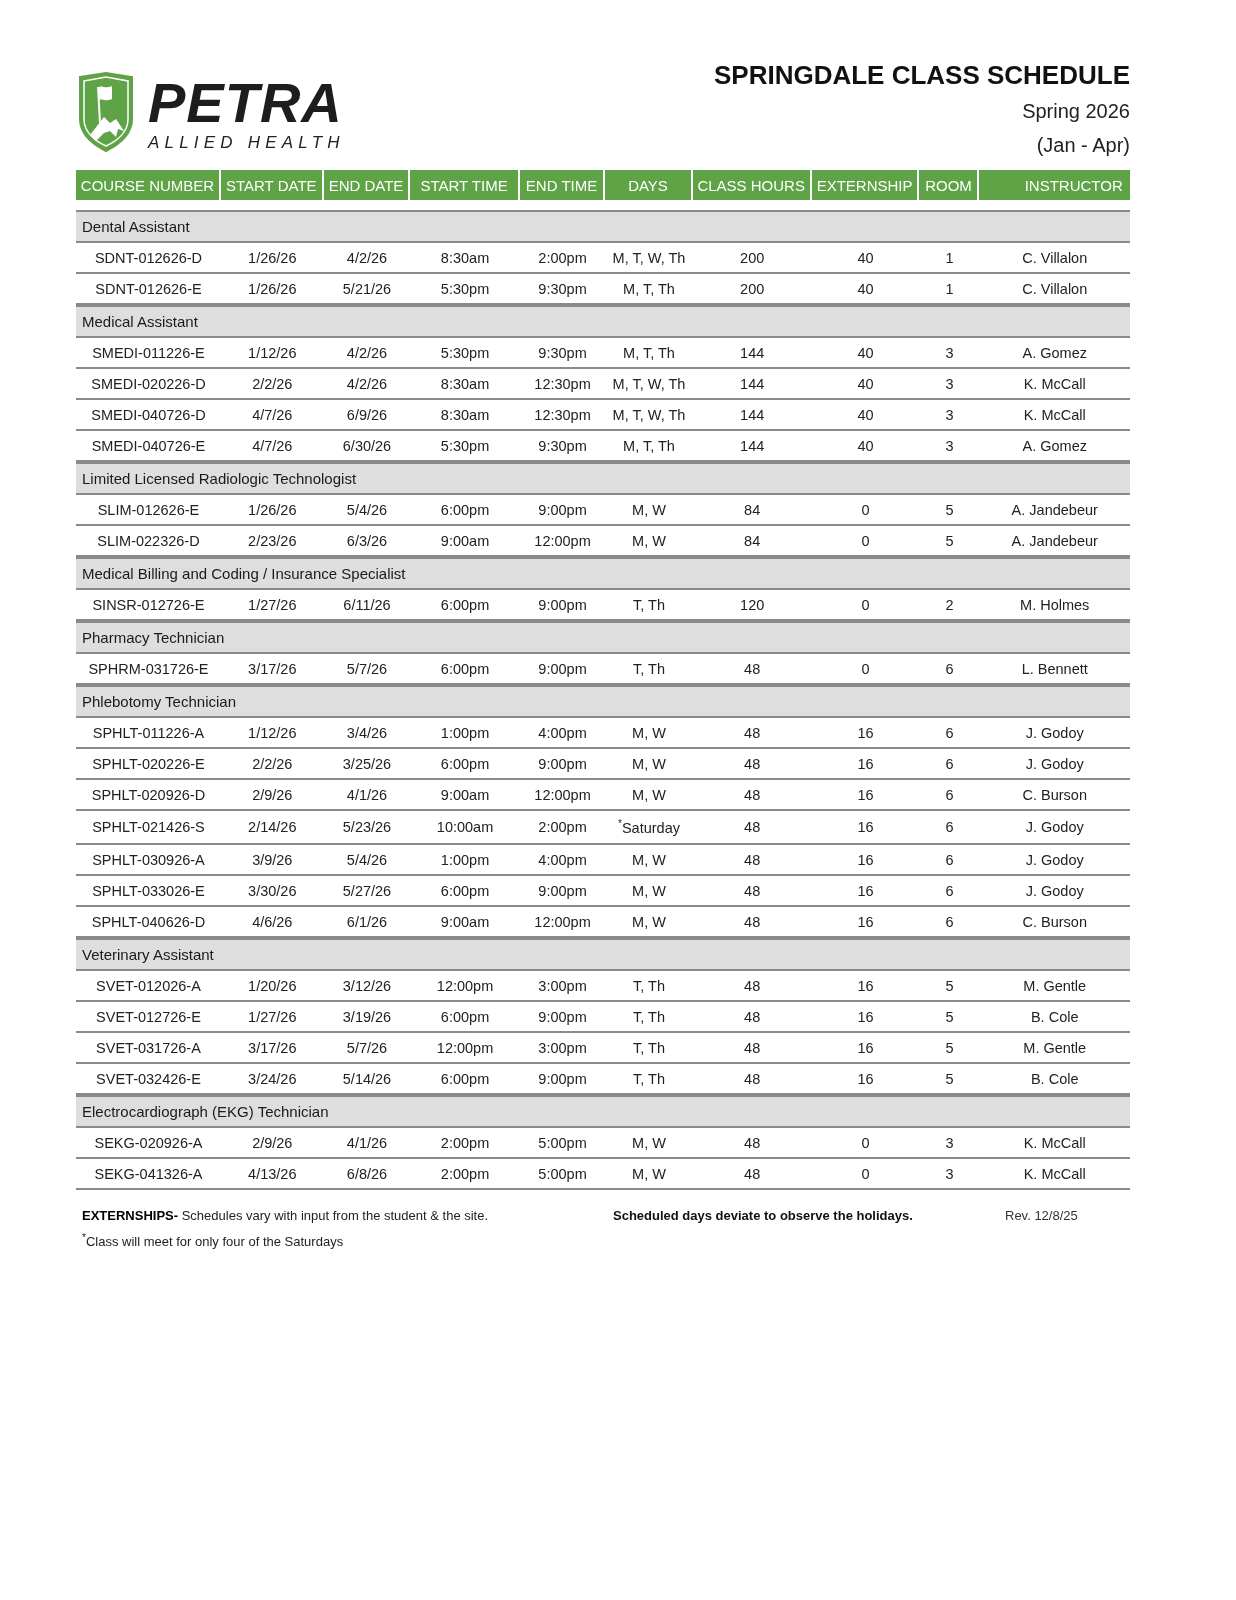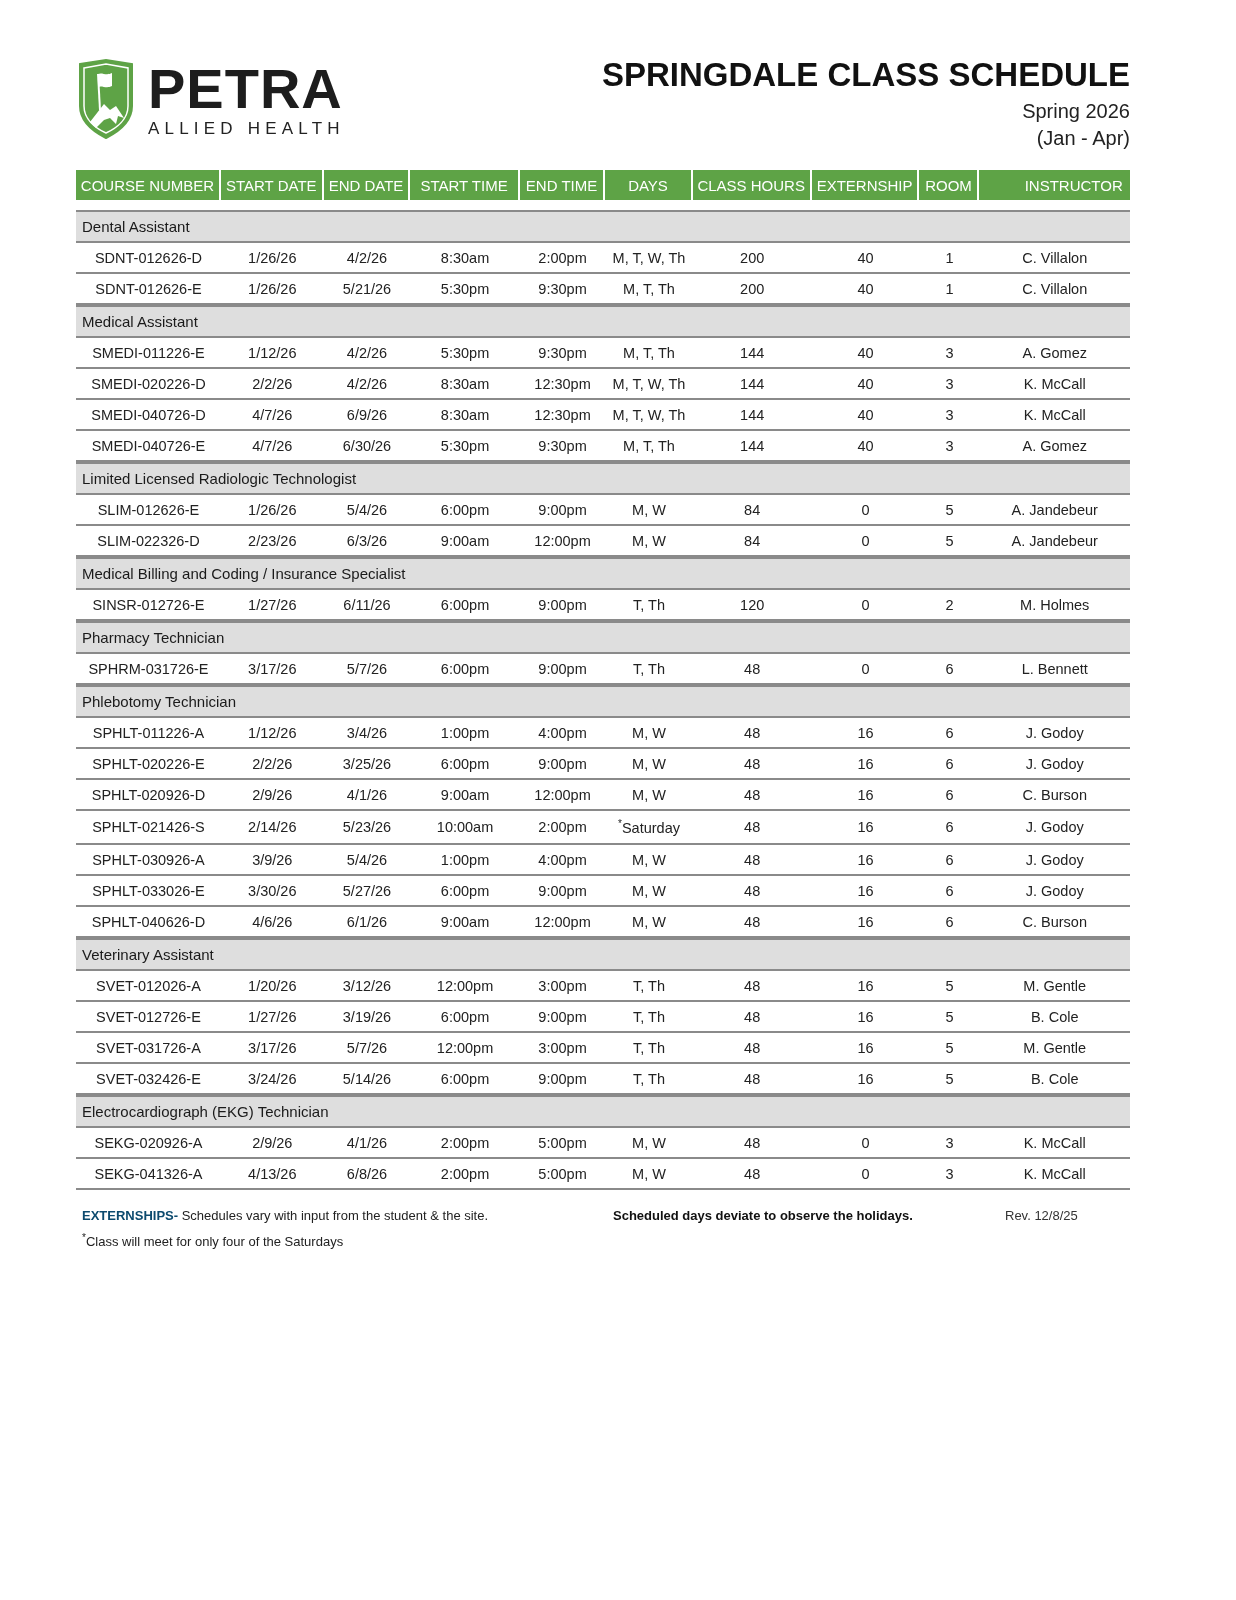--- a/index.html
+++ b/index.html
@@ -1,35 +1,35 @@
 <!DOCTYPE html>
 <html><head>
 <meta charset="utf-8">
 <style>
   html, body { margin: 0; padding: 0; background: #ffffff; }
   body { width: 1236px; height: 1600px; position: relative; font-family: "Liberation Sans", sans-serif; color: #1a1a1a; }
-  .logo { position: absolute; left: 76px; top: 58px; display: flex; align-items: center; }
+  .logo { position: absolute; left: 76px; top: 71px; display: flex; align-items: flex-end; font-style: italic; }
   .shield { width: 60px; height: 82px; }
   .brand { margin-left: 12px; }
   .brand-name { font-family: "Liberation Sans", sans-serif; font-weight: bold; font-size: 56px; letter-spacing: 1px; line-height: 56px; color: #1d1d1d; margin-top: 2px; }
   .brand-sub { font-size: 17px; letter-spacing: 5.2px; line-height: 20px; color: #222; margin-top: 2px; }
   .header-right { position: absolute; right: 106px; top: 60px; text-align: right; }
-  .doc-title { font-weight: bold; font-size: 33px; line-height: 30px; color: #111; }
+  .doc-title { font-weight: bold; font-size: 26px; line-height: 30px; color: #111; }
   .term { font-size: 20px; line-height: 27px; color: #222; margin-top: 8px; }
   table { position: absolute; left: 76px; top: 170px; width: 1054px; border-collapse: separate; border-spacing: 0; }
   th { background: #5ea346; color: #ffffff; font-weight: normal; font-size: 15px; height: 30px; padding: 0; text-align: center; border-right: 2px solid #ffffff; white-space: nowrap; }
   th:last-child { border-right: none; padding-left: 38px; }
   tr.spacer td { height: 10px; padding: 0; border: none; }
   tr.group td { background: #dedede; font-weight: normal; font-size: 15px; text-align: left; padding: 0 6px; height: 29px; border-top: 2px solid #8a8a8a; border-bottom: 2px solid #8a8a8a; }
   tr.row td { font-size: 14.5px; text-align: center; height: 29px; padding: 0; border-bottom: 2px solid #8a8a8a; color: #222; white-space: nowrap; }
   tr.row.tall td { height: 32px; }
   tr.group + tr.row td { border-top: none; }
   sup { font-size: 10px; }
   .foot1 { position: absolute; left: 82px; top: 1208px; font-size: 13px; color: #222; }
-  .foot1 b { font-weight: bold; color: #0c4a6e; }
+  .foot1 b { font-weight: bold; color: #000000; }
   .foot-mid { position: absolute; left: 613px; top: 1208px; font-size: 13px; font-weight: bold; color: #111; }
   .foot-rev { position: absolute; left: 1005px; top: 1208px; font-size: 13px; color: #333; }
   .foot2 { position: absolute; left: 82px; top: 1232px; font-size: 13px; color: #222; }
 </style>
 </head>
 <body>
 
 <div class="logo">
   <svg class="shield" viewBox="0 0 60 82">
     <path d="M4 6 L30 2 L56 6 L56 48 C56 64 42 74 30 80 C18 74 4 64 4 48 Z" fill="#5ea346" stroke="#5ea346" stroke-width="2"></path>
@@ -40,21 +40,21 @@
   </svg>
   <div class="brand">
     <div class="brand-name">PETRA</div>
     <div class="brand-sub">ALLIED HEALTH</div>
   </div>
 </div>
 
 <div class="header-right">
   <div class="doc-title">SPRINGDALE CLASS SCHEDULE</div>
   <div class="term">Spring 2026</div>
-  <div class="term" style="margin-top:0">(Jan - Apr)</div>
+  <div class="term" style="margin-top:7px">(Jan - Apr)</div>
 </div>
 
 <table>
   <thead>
     <tr>
       <th style="width:148px">COURSE NUMBER</th>
       <th style="width:106px">START DATE</th>
       <th style="width:90px">END DATE</th>
       <th style="width:118px">START TIME</th>
       <th style="width:90px">END TIME</th>

